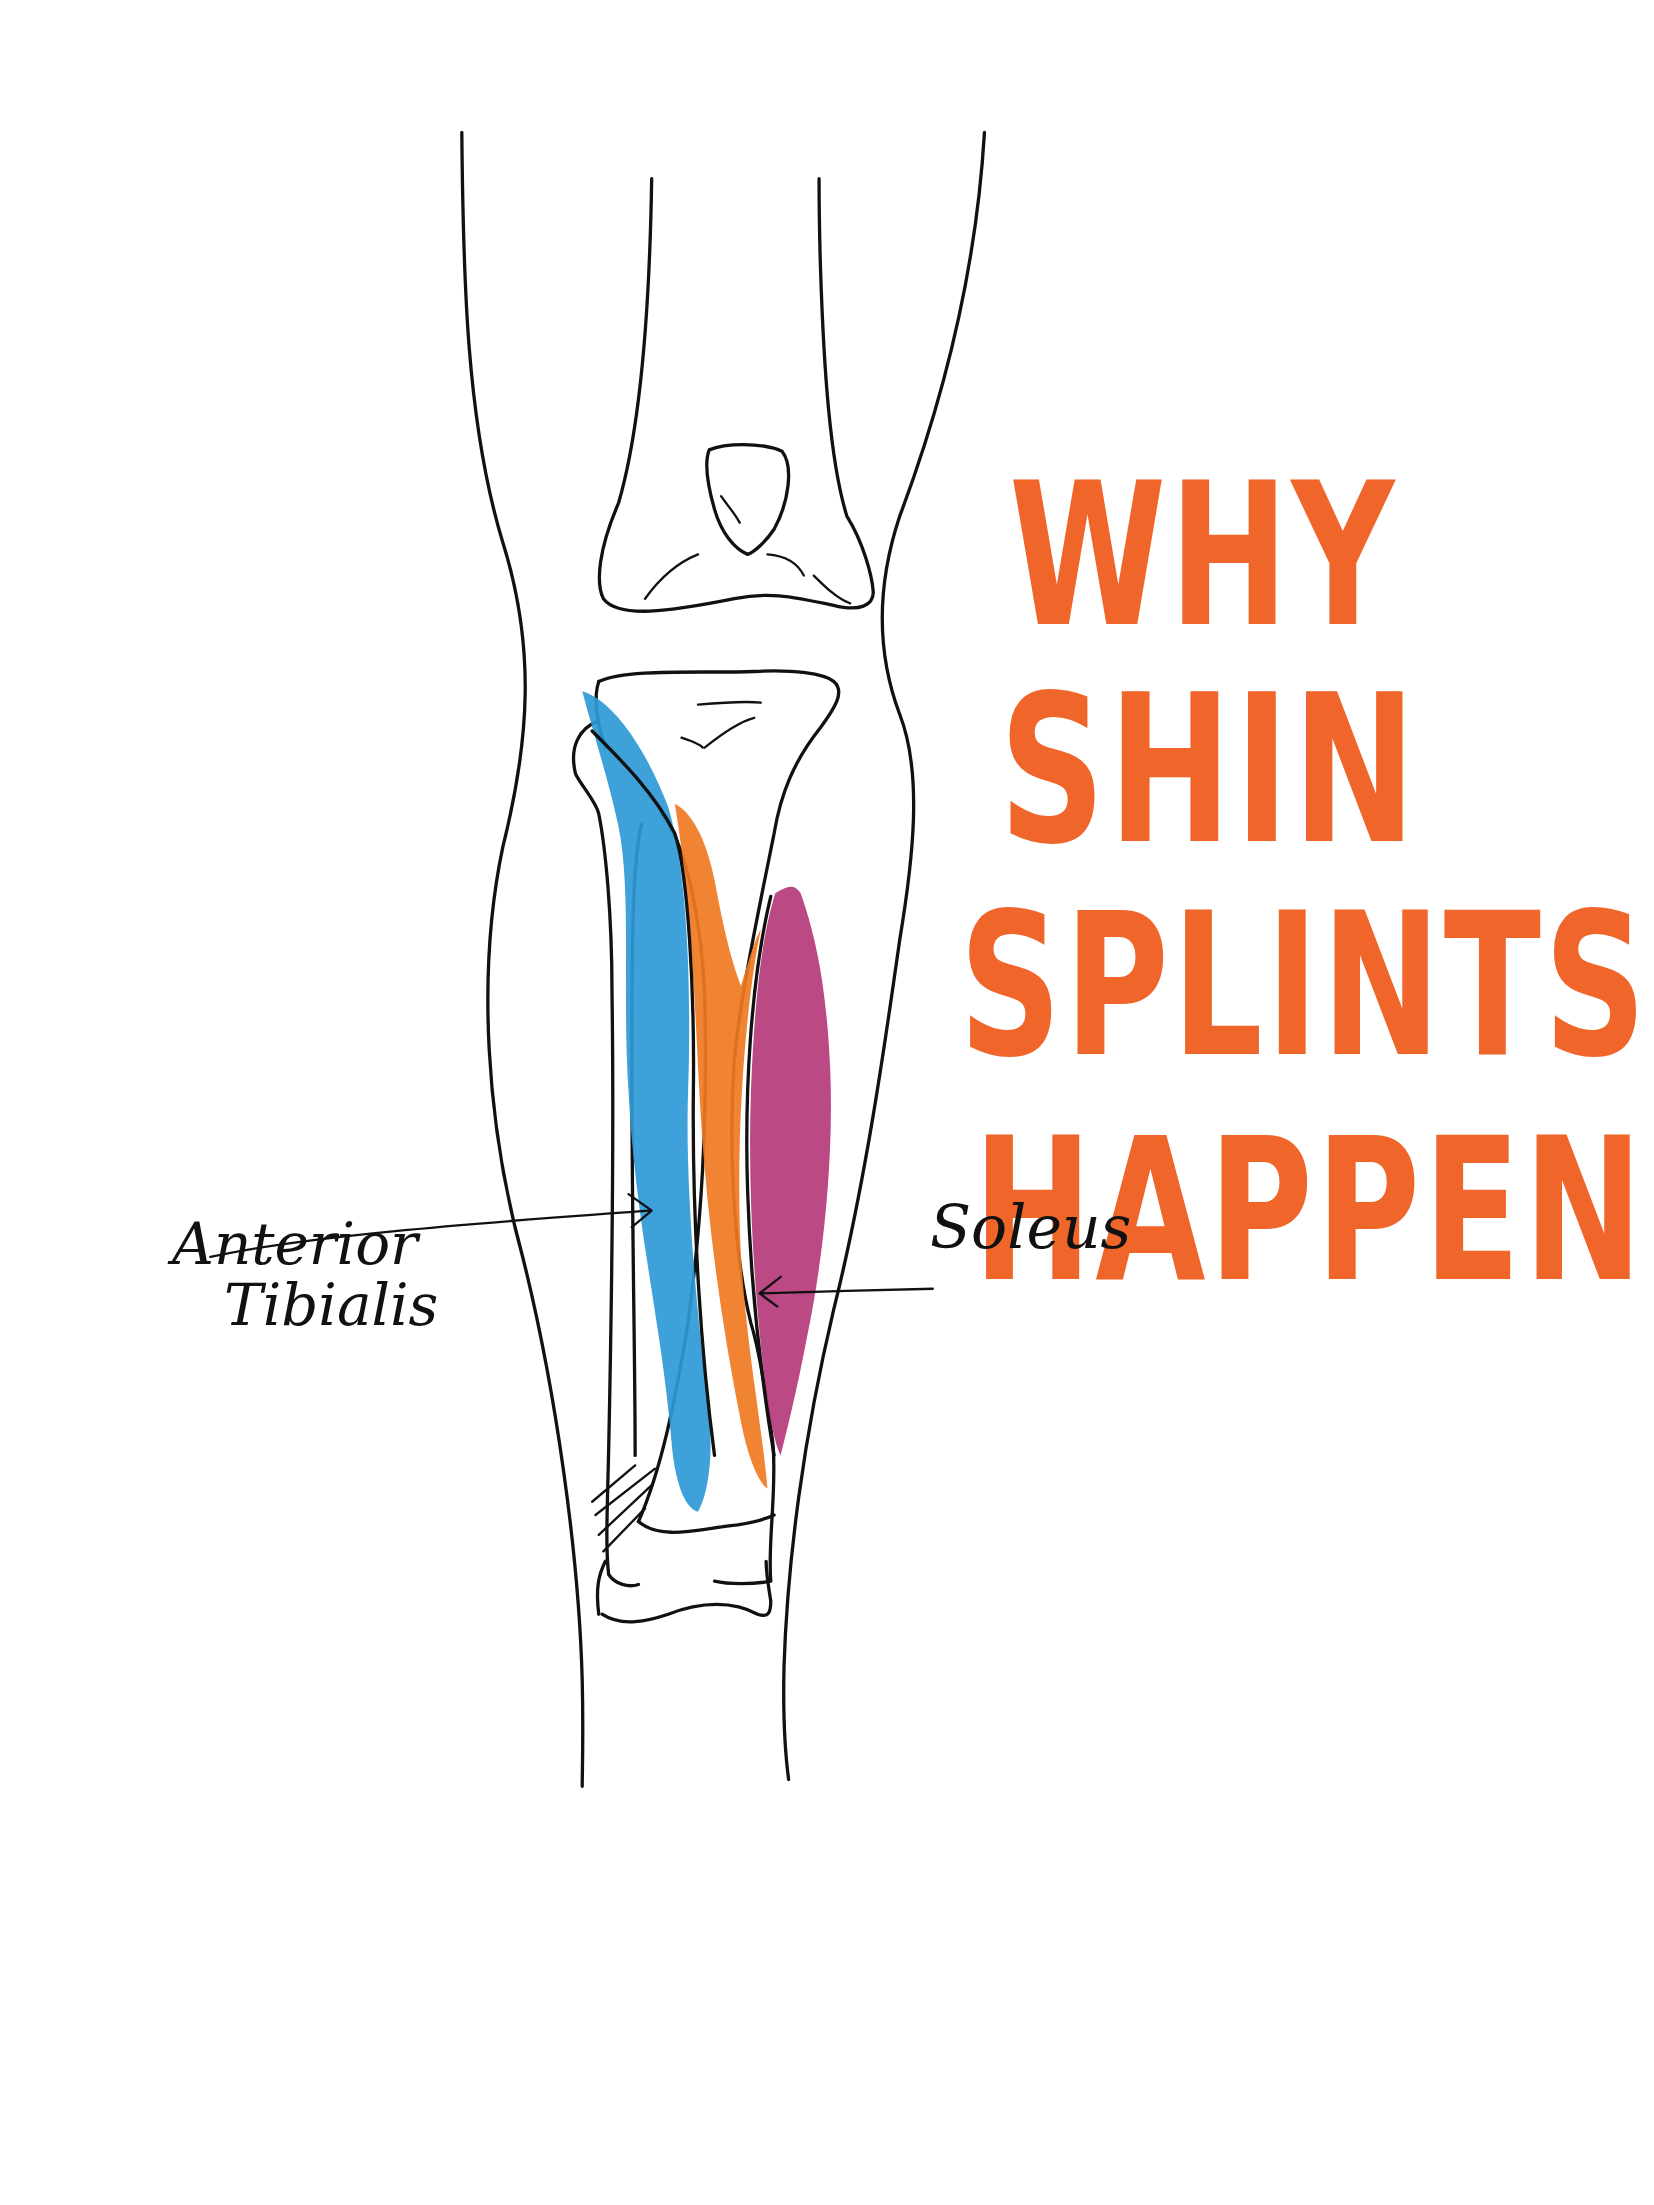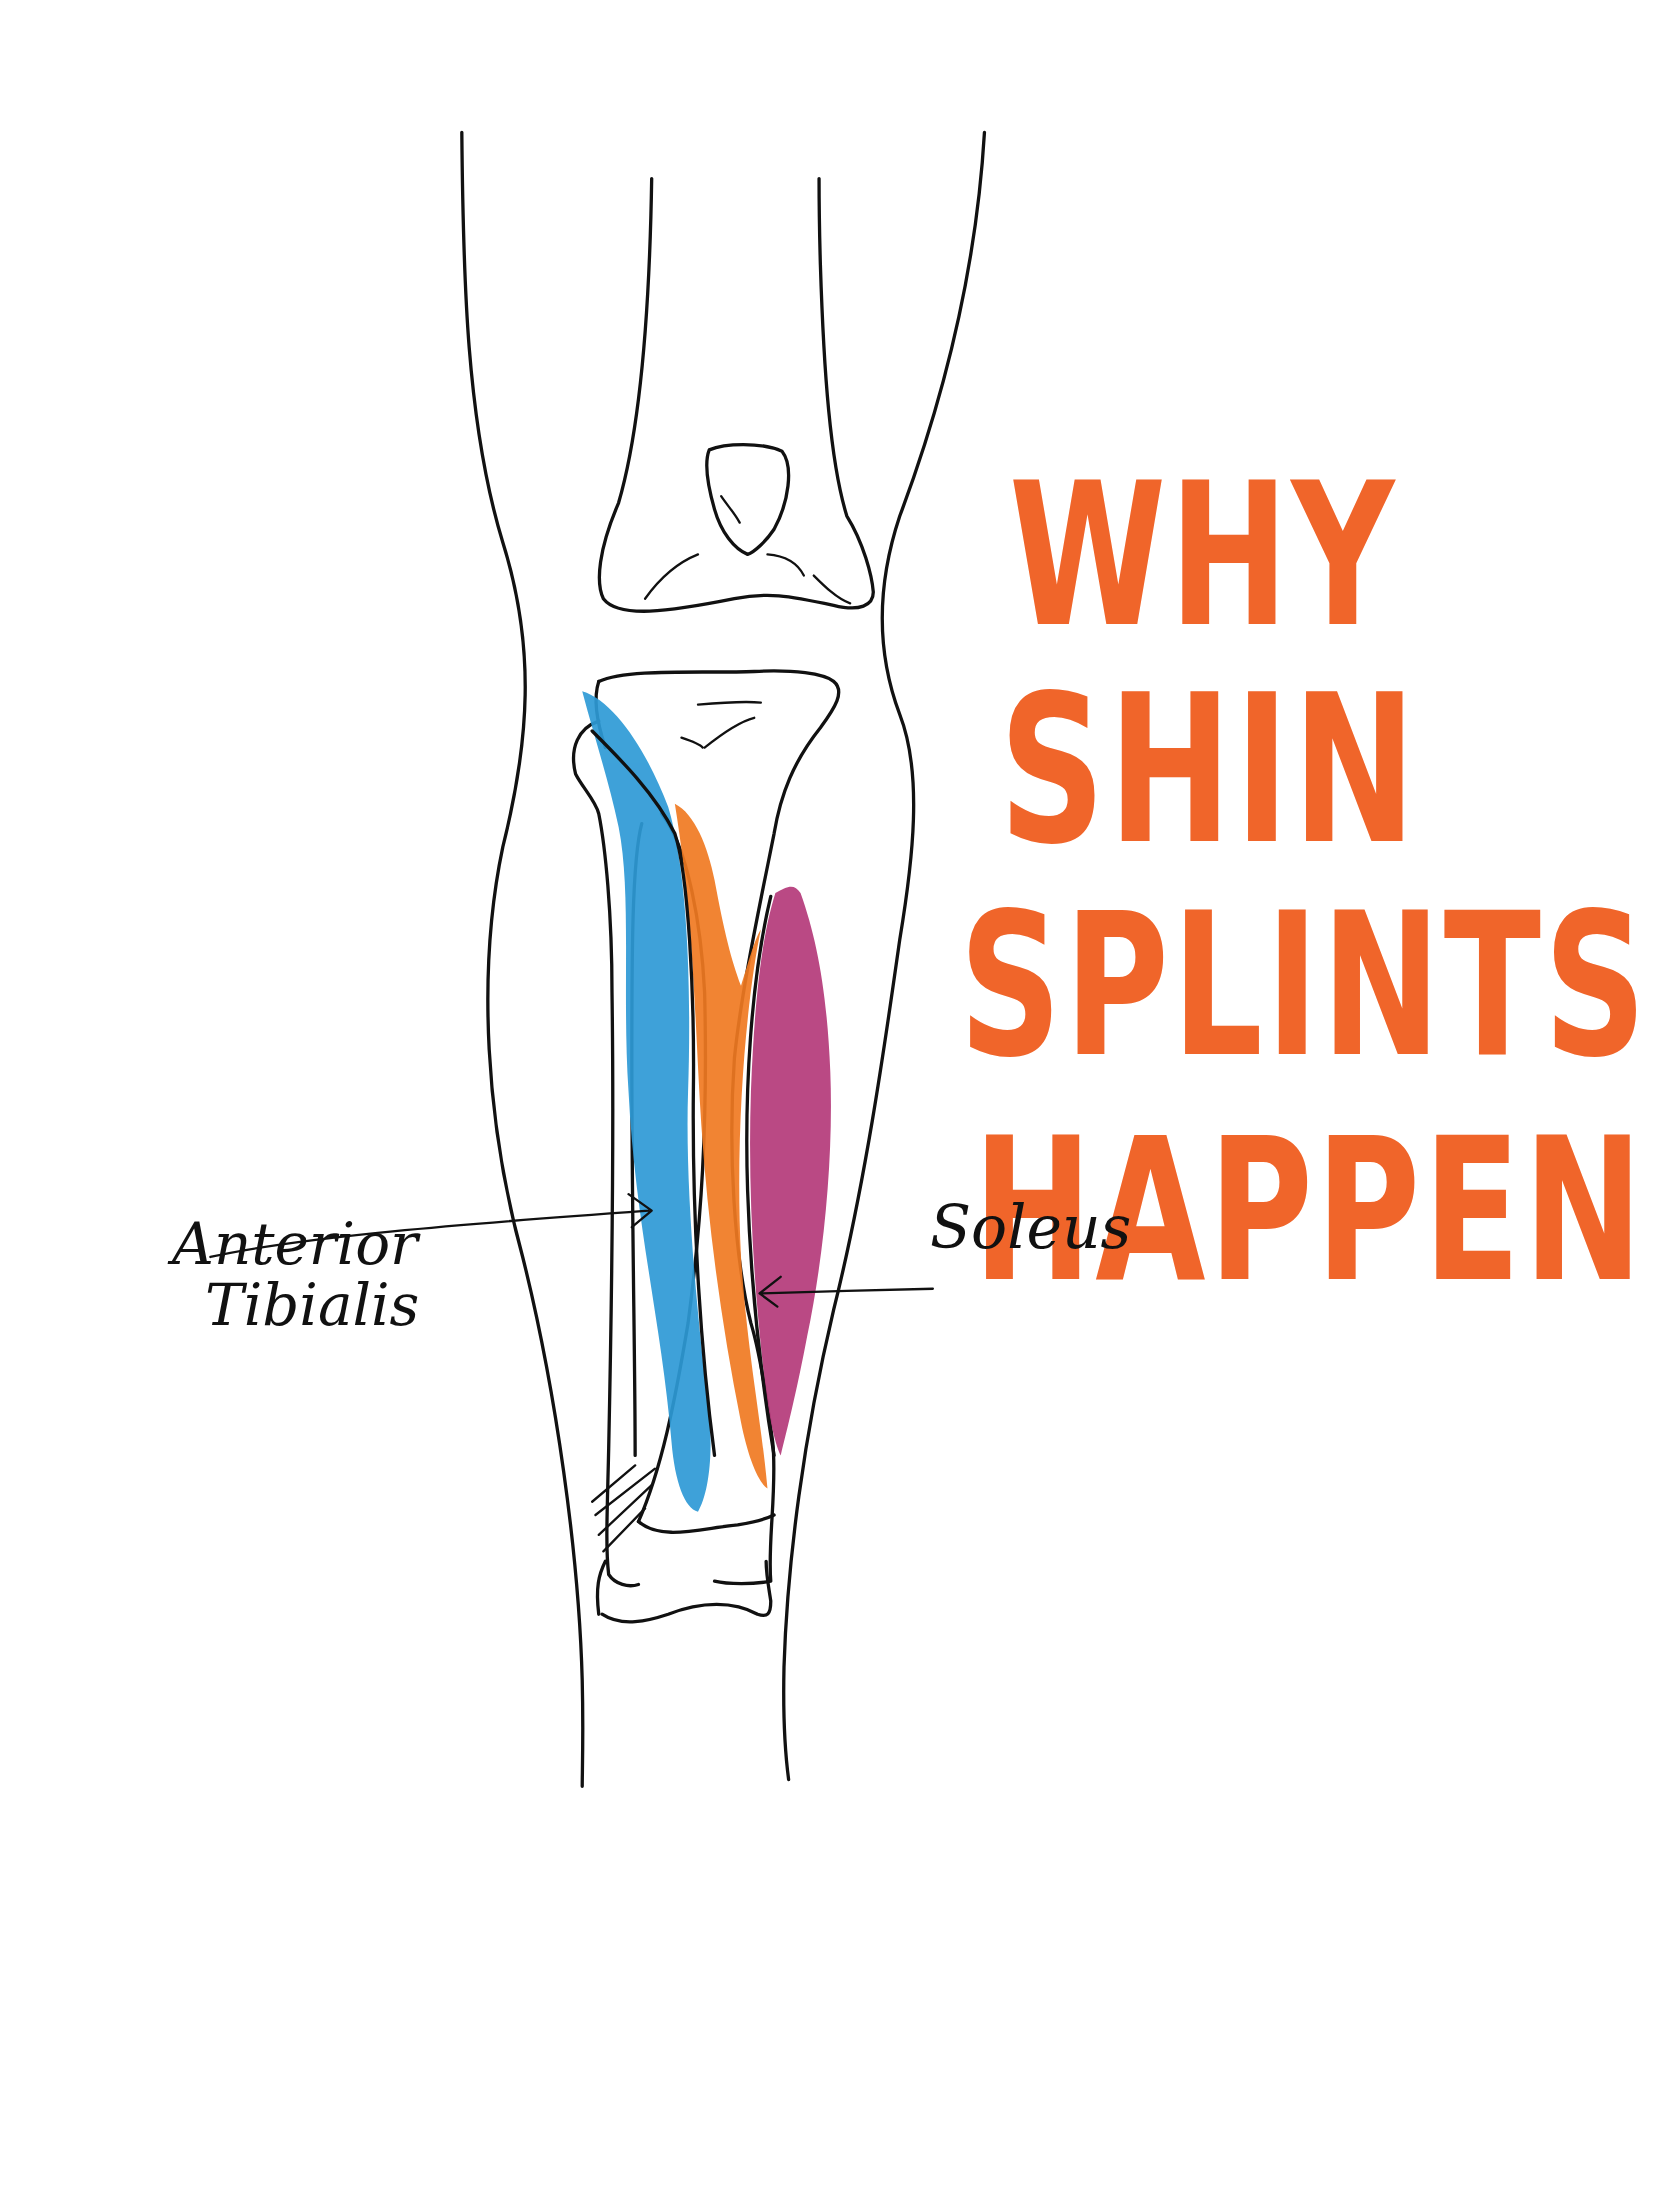--- a/index.html
+++ b/index.html
@@ -77,16 +77,16 @@
   </g>
 </svg>
 
 <div class="title-line" style="left:1009px; top:457px; font-size:198px; color:#F0652A;">WHY</div>
 <div class="title-line" style="left:999px; top:668px; font-size:205px; color:#F0652A;">SHIN</div>
 <div class="title-line" style="left:959px; top:887px; font-size:198px; color:#F0652A;">SPLINTS</div>
 <div class="title-line" style="left:973px; top:1112px; font-size:198px; color:#F0652A;">HAPPEN</div>
 
 <div class="label" style="left:172px; top:1214px; font-size:58px;">
   <div>Anterior</div>
-  <div style="margin-left:33px;">Tibialis</div>
+  <div style="margin-left:52px;">Tibialis</div>
 </div>
 <div class="label" style="left:930px; top:1196px; font-size:60px;">Soleus</div>
 
 
 </body></html>

